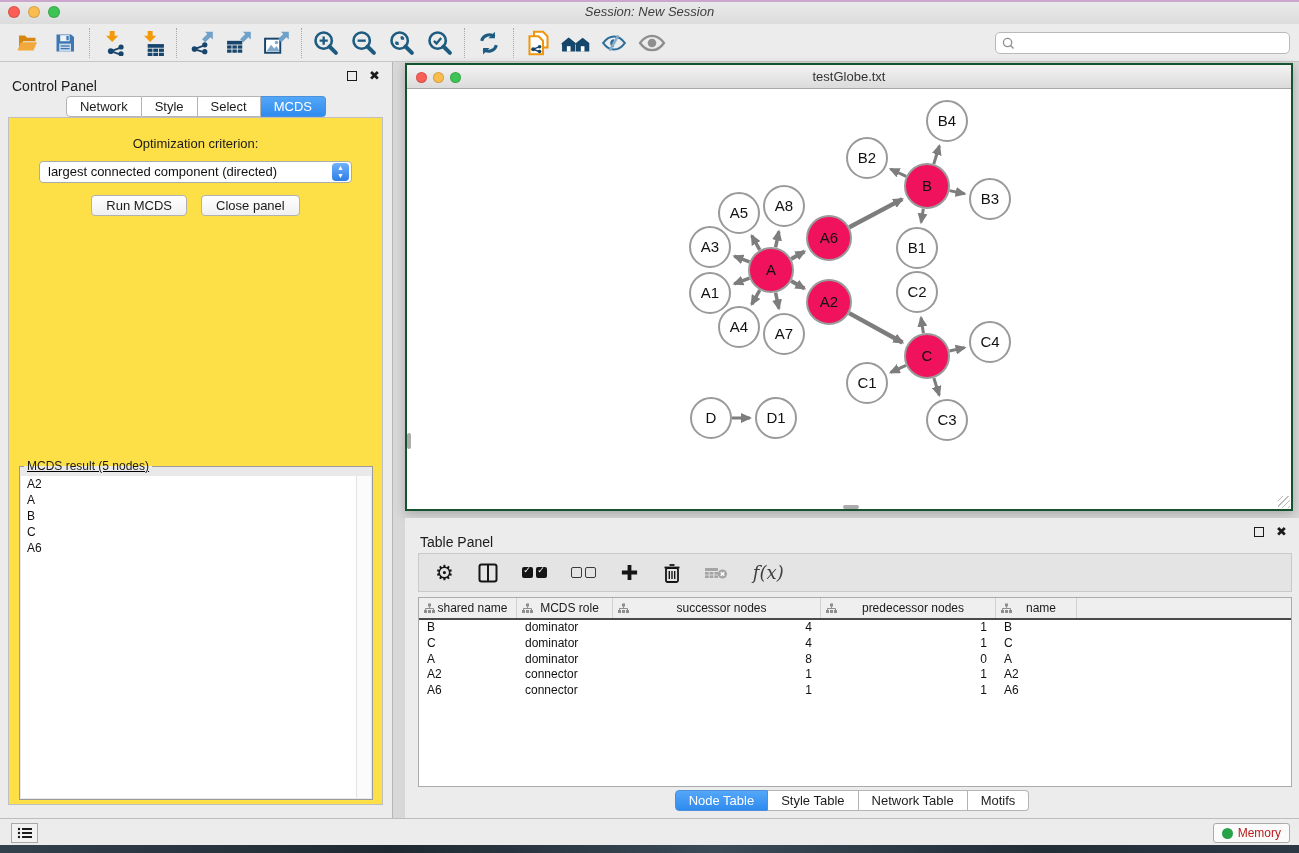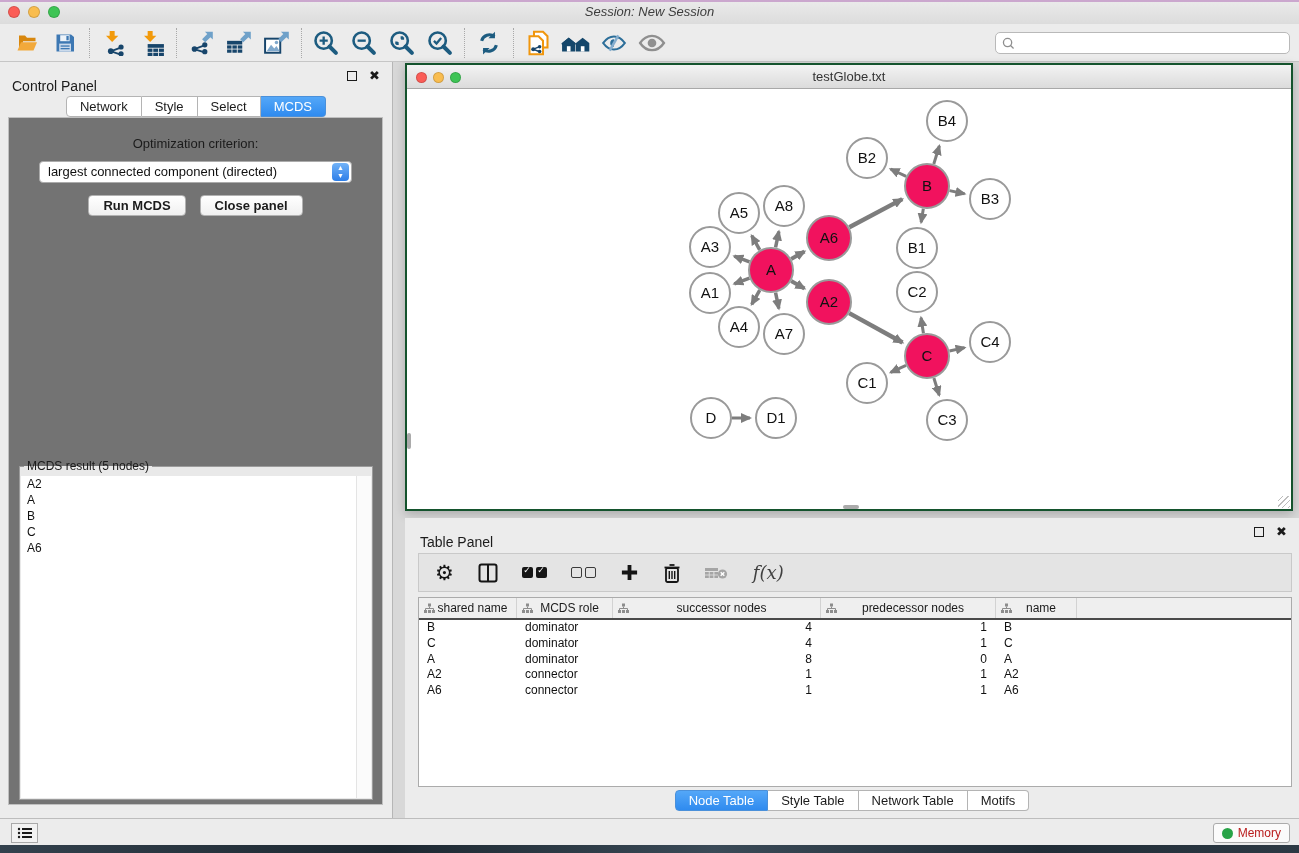--- a/index.html
+++ b/index.html
@@ -35,32 +35,32 @@
   .panel-icons { position:absolute; right:12px; top:9px; display:flex; gap:12px; align-items:center; }
   .float-glyph { width:10px; height:10px; border:1.6px solid #1a1a1a; display:inline-block; }
   .close-glyph { font-size:13px; font-weight:bold; color:#1a1a1a; line-height:10px; font-family:"DejaVu Sans",sans-serif;}
   #cp-tabs { position:absolute; left:0; right:0; top:34px; display:flex; justify-content:center; z-index:2; }
   .seg-tab { font-size:13px; color:#1b1b1b; background:#fff; border:1px solid #B4B4B4; border-left:none;
     padding:2px 13px 3px; height:21px; }
   .seg-tab:first-child { border-left:1px solid #B4B4B4; border-radius:4px 0 0 4px; }
   .seg-tab:last-child { border-radius:0 4px 4px 0; }
   .seg-tab.active { background:linear-gradient(#54A7F8,#2F8BEF); color:#fff; border-color:#4A90DA; }
   #cp-content { position:absolute; left:8px; right:9px; top:55px; bottom:13px;
-    border:1px solid #BFBFBF; background:#737373; }
+    border:1px solid #BFBFBF; background:#fde047; }
   #opt-label { margin-top:18px; text-align:center; font-size:13px; color:#1b1b1b; }
   #criterion-select { position:relative; margin:10px auto 0; width:313px; height:22px; background:#fff;
     border:1px solid #ABABAB; border-radius:4px; font-size:13px; color:#111; padding:2px 24px 0 8px; }
   #criterion-stepper { position:absolute; right:2px; top:1px; width:17px; height:18px; border-radius:4px;
     background:linear-gradient(#72B3F8,#2D7EE8); color:#fff; font-size:7px; line-height:8px;
     display:flex; flex-direction:column; align-items:center; justify-content:center; }
   #cp-buttons { margin-top:12px; display:flex; justify-content:center; gap:14px; }
   .mac-btn { font-size:13px; color:#1b1b1b; background:linear-gradient(#FFFFFF,#F0F0F0);
-    border:1px solid #B2B2B2; border-radius:4px; height:21px; padding:0 14px;font-weight:bold; }
+    border:1px solid #B2B2B2; border-radius:4px; height:21px; padding:0 14px; }
   #mcds-fieldset { position:absolute; left:10px; right:9px; top:341px; height:341px;
-    border:1px solid #9B9B9B; background:#E9E9E9; }
+    border:1px solid #9B9B9B; background:#E9E9E9;text-decoration:underline; }
   #mcds-fieldset legend { font-size:12px; color:#1b1b1b; margin-left:4px; padding:0 3px; }
   #mcds-list { position:absolute; left:1px; right:1px; top:3px; bottom:1px; background:#fff; overflow:hidden; }
   #mcds-scroll { position:absolute; right:0; top:0; bottom:0; width:15px; background:#FBFBFB; border-left:1px solid #E4E4E4; }
   .mcds-item { font-size:12px; color:#111; padding:1.5px 0 1.5px 6px; line-height:13px; }
 
   
   #network-window { position:absolute; left:405px; top:1px; width:888px; height:448px;
     border:2px solid #14532d; background:#fff; box-shadow:0 3px 10px rgba(0,0,0,.22); }
   #nw-titlebar { position:absolute; left:0; top:0; right:0; height:24px;
     background:linear-gradient(#F3F3F3,#DBDBDB); border-bottom:1px solid #A8A8A8; }

